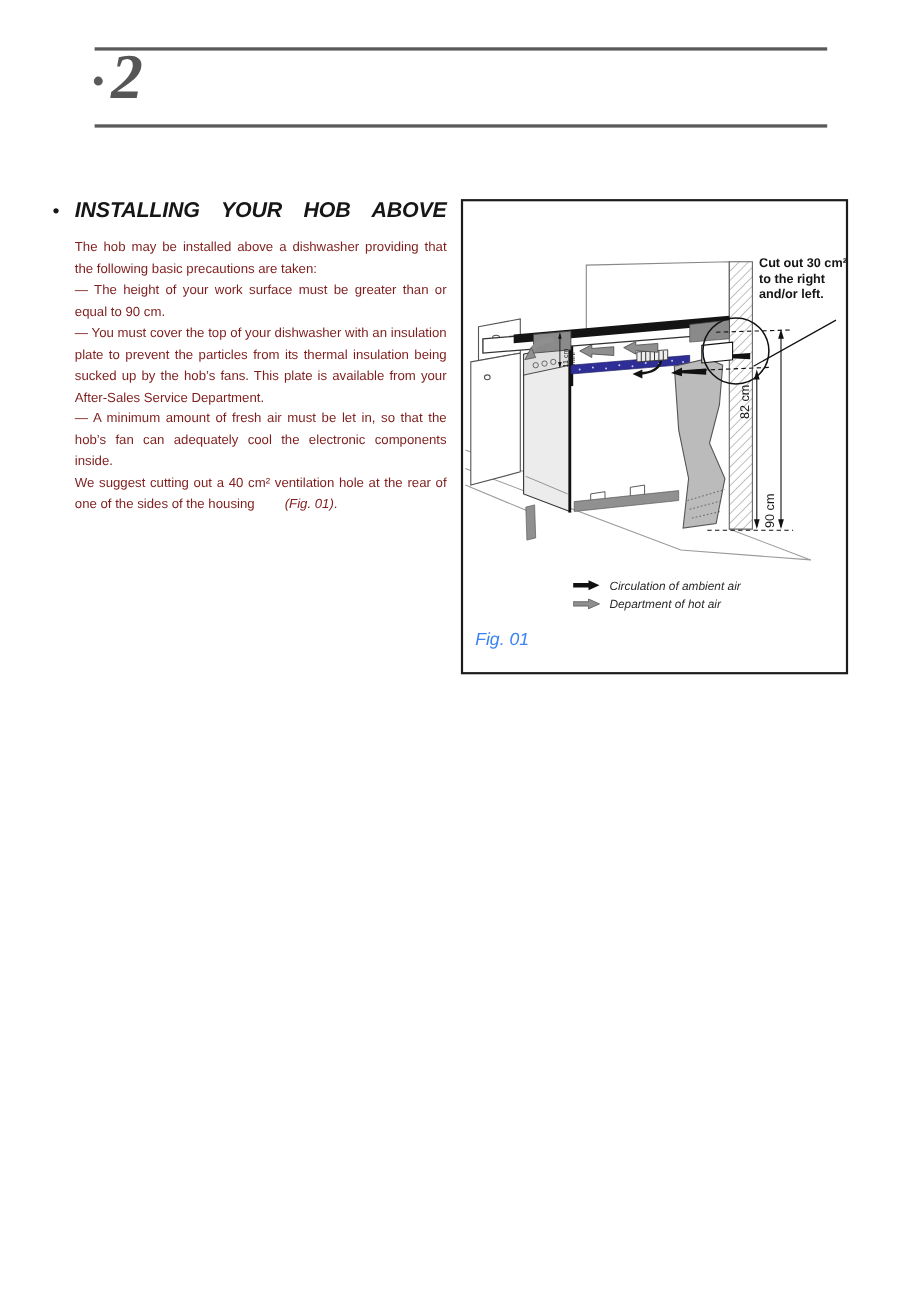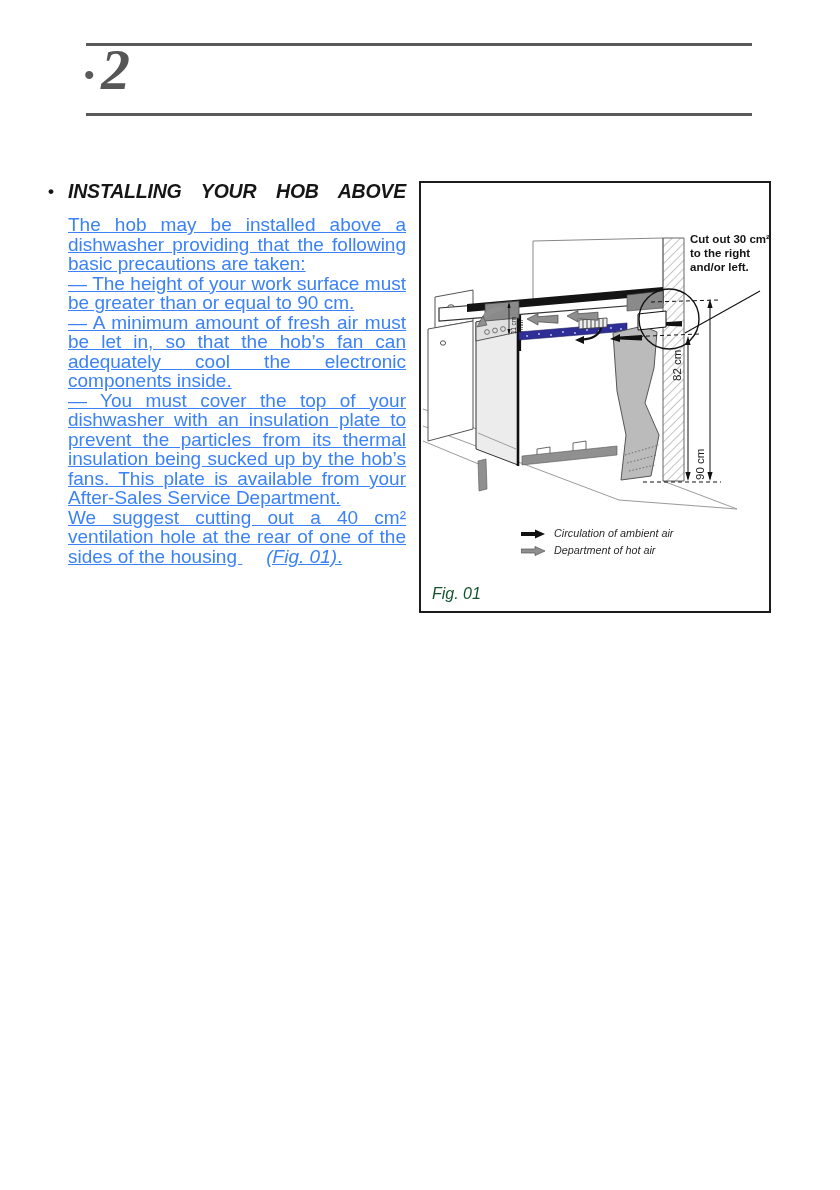--- a/index.html
+++ b/index.html
@@ -15,32 +15,32 @@
   .chapter-num{position:absolute;left:17px;top:-12px;font-family:"Liberation Serif","DejaVu Serif",serif;
                font-style:italic;font-weight:600;font-size:58px;color:#565656;line-height:80px;}
 
   
   .text-col{position:absolute;left:68px;top:180px;width:338px;}
   .sec-title{position:relative;margin:0 0 13px 0;font-weight:bold;font-style:italic;
              font-size:19.5px;line-height:22px;letter-spacing:-0.2px;color:#161616;}
   .sec-title .h-bullet{position:absolute;left:-20px;top:1px;font-style:normal;font-size:17px;}
   .t-line1{display:block;text-align:justify;text-align-last:justify;}
   .t-line2{display:block;}
-  .body-text p{margin:0;font-size:19px;line-height:19.5px;text-align:justify;color:#3b82f6;text-decoration:underline;}
+  .body-text p{margin:0;font-size:12px;line-height:19.5px;text-align:justify;color:#7f1d1d;}
   .body-text i{font-style:italic;margin-left:24px;}
 
   
   .figure{position:absolute;left:419px;top:181px;width:352px;height:432px;
           border:2px solid #1c1c1c;box-sizing:border-box;background:#fff;}
   .figure svg{position:absolute;left:0;top:0;}
   .fig-legend{position:absolute;left:100px;top:344px;width:230px;}
-  .legend-row{display:flex;align-items:flex-end;margin-bottom:5px;height:12px;}
+  .legend-row{display:flex;align-items:flex-start;margin-bottom:5px;height:12px;}
   .legend-row svg{position:static;margin-right:8px;flex:0 0 auto;}
   .legend-label{font-style:italic;font-size:10.8px;color:#2a2a2a;white-space:nowrap;}
-  .fig-caption{position:absolute;left:11px;top:390px;font-style:italic;font-size:16px;color:#14532d;margin-top:12px;}
+  .fig-caption{position:absolute;left:11px;top:390px;font-style:italic;font-size:16px;color:#3b82f6;}
 
   .svg-label{font-family:"Liberation Sans",sans-serif;}
 </style>
 </head>
 <body>
 
 <div class="page">
 
   <div class="rule rule-top"></div>
   <div class="chapter">
@@ -50,22 +50,22 @@
   <div class="rule rule-bottom"></div>
 
   <div class="text-col">
     <h2 class="sec-title">
       <span class="h-bullet">•</span>
       <span class="t-line1">INSTALLING YOUR HOB ABOVE</span>
     </h2>
     <div class="body-text">
       <p>The hob may be installed above a dishwasher providing that the following basic precautions are taken:</p>
       <p>— The height of your work surface must be greater than or equal to 90 cm.</p>
+      <p>— You must cover the top of your dishwasher with an insulation plate to prevent the particles from its thermal insulation being sucked up by the hob’s fans.  This plate is available from your After-Sales Service Department.</p>
       <p>— A minimum amount of fresh air must be let in, so that the hob’s fan can adequately cool the electronic components inside.</p>
-      <p>— You must cover the top of your dishwasher with an insulation plate to prevent the particles from its thermal insulation being sucked up by the hob’s fans.  This plate is available from your After-Sales Service Department.</p>
       <p><span>We suggest cutting out a 40 cm²  ventilation hole at the rear of one of the sides of the housing </span><i>(Fig. 01)</i><span>.</span></p>
     </div>
   </div>
 
   <figure class="figure" style="margin:0;">
     <svg width="348" height="428" viewBox="0 0 348 428">
       <defs>
         <pattern id="hatch" width="6" height="6" patternUnits="userSpaceOnUse" patternTransform="rotate(45)">
           <line x1="0" y1="0" x2="0" y2="6" stroke="#8a8a8a" stroke-width="1"></line>
         </pattern>

